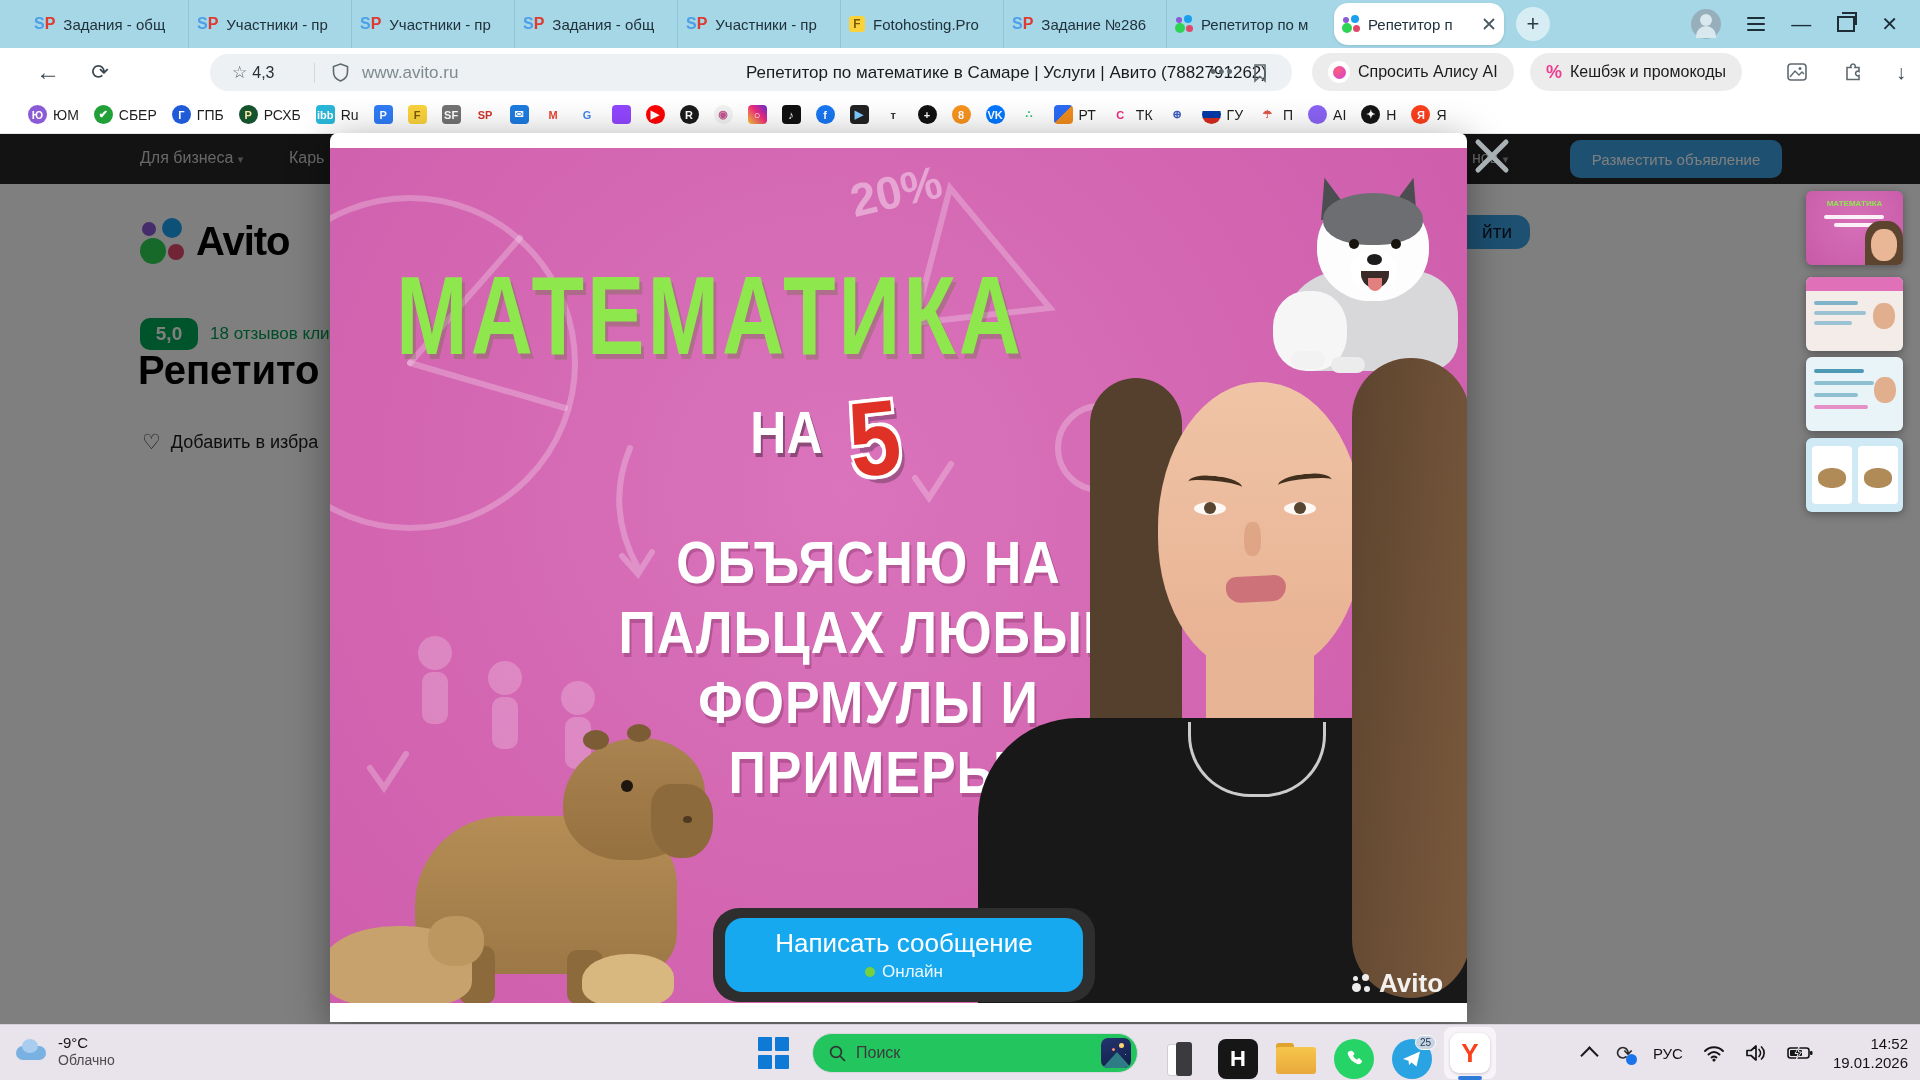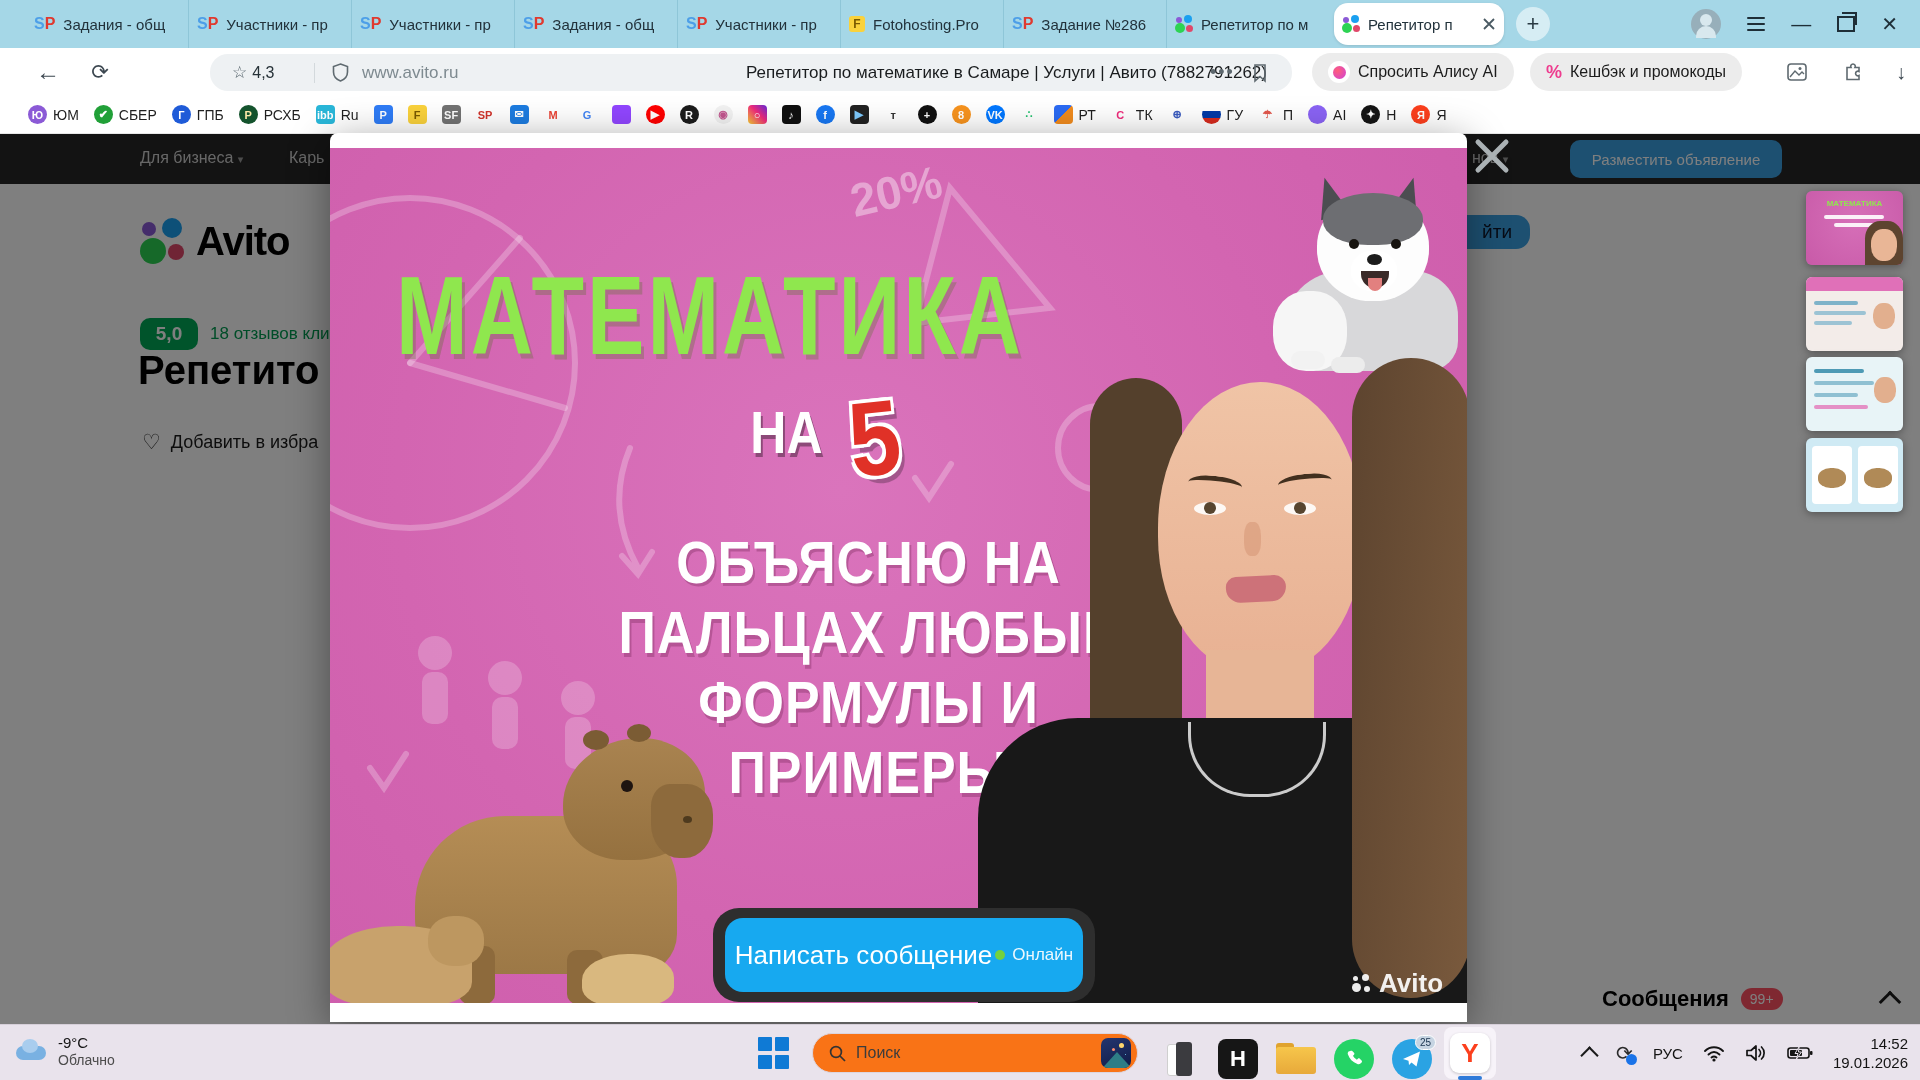--- a/index.html
+++ b/index.html
@@ -175,21 +175,21 @@
   .w-nose{left:214px;top:204px;width:17px;height:34px;background:rgba(200,130,95,.35);border-radius:40%;}
   .w-lips{left:196px;top:258px;width:60px;height:26px;background:#cd7279;border-radius:14px 16px 20px 20px;transform:rotate(-3deg);}
   .w-neck{left:176px;top:332px;width:108px;height:92px;background:#e7b596;}
   .w-body{left:-52px;top:400px;width:540px;height:300px;background:#181818;border-radius:100px 70px 0 0;}
   .w-chain{left:158px;top:404px;width:132px;height:72px;border:3px solid rgba(235,235,235,.85);border-top:none;border-radius:0 0 62px 62px;}
   .w-strand-r{left:322px;top:40px;width:118px;height:640px;background:linear-gradient(95deg,#5d442f,#7a5a3d);border-radius:60px;}
 
   
   #cta{position:absolute;left:383px;top:775px;width:382px;height:94px;background:#2e2e2e;border-radius:26px;z-index:5;}
   #cta .blue{position:absolute;left:12px;top:10px;width:358px;height:74px;background:#17a9f0;border-radius:18px;
-    display:flex;flex-direction:row;align-items:center;justify-content:center;gap:3px;}
+    display:flex;flex-direction:column;align-items:center;justify-content:center;gap:3px;}
   #cta .l1{font-size:26px;color:#fff;}
   #cta .l2{display:flex;align-items:center;gap:7px;font-size:17px;color:rgba(255,255,255,.92);}
   .dot-green{width:10px;height:10px;border-radius:50%;background:#74d13d;}
 
   #modal-close{left:1470px;top:134px;z-index:30;width:44px;height:44px;}
 
   
   .thumb{position:absolute;left:1806px;width:97px;height:74px;border-radius:6px;z-index:30;overflow:hidden;box-shadow:0 2px 8px rgba(0,0,0,.35);}
   #th1{top:191px;background:radial-gradient(circle at 50% 40%,#d66fb8,#c85aa8);}
   #th1 .tt{position:absolute;left:0;top:8px;width:97px;text-align:center;font-size:8px;font-weight:bold;color:#8fe74e;}
@@ -208,21 +208,21 @@
   
   #taskbar{left:0;top:1024px;width:1920px;height:56px;background:#e9e3ec;border-top:1px solid #d6cfd9;z-index:40;}
   #weather{position:absolute;left:14px;top:8px;display:flex;align-items:center;gap:8px;}
   .wcloud{position:relative;width:36px;height:26px;}
   .wcloud:before{content:"";position:absolute;left:2px;top:8px;width:30px;height:14px;border-radius:8px;background:#79b1e2;}
   .wcloud:after{content:"";position:absolute;left:8px;top:1px;width:16px;height:14px;border-radius:50%;background:#a9cdee;}
   #weather .t1{font-size:15px;color:#141414;line-height:19px;}
   #weather .t2{font-size:14px;color:#4c4c4c;line-height:17px;}
   #start{position:absolute;left:758px;top:12px;width:32px;height:32px;display:grid;grid-template-columns:14px 14px;grid-gap:3px;}
   #start span{width:14px;height:14px;background:#0f7ad5;border-radius:1px;}
-  #tb-search{position:absolute;left:812px;top:8px;width:326px;height:40px;background:#f97316;border:1px solid #dcd5df;border-radius:20px;
+  #tb-search{position:absolute;left:812px;top:8px;width:326px;height:40px;background:#22c55e;border:1px solid #dcd5df;border-radius:20px;
     display:flex;align-items:center;gap:10px;padding:0 6px 0 16px;box-sizing:border-box;}
   #tb-search .ph{font-size:16px;color:#3c3c3c;flex:1;}
   .spic{width:30px;height:30px;border-radius:7px;background:linear-gradient(160deg,#24356f,#101d48);position:relative;overflow:hidden;}
   .spic:before{content:"";position:absolute;left:-4px;bottom:-6px;width:0;height:0;border-left:20px solid transparent;border-right:20px solid transparent;border-bottom:22px solid #2e7d86;}
   .spic:after{content:"";position:absolute;left:18px;top:5px;width:5px;height:5px;border-radius:50%;background:#ffd76e;box-shadow:-8px 4px 0 -1px #ff8d6e,4px 9px 0 -2px #7ee0ff;}
   .app{position:absolute;top:12px;width:44px;height:44px;display:flex;align-items:center;justify-content:center;}
   .app .rundot{position:absolute;left:20px;top:46px;width:5px;height:3px;border-radius:2px;background:#77737b;}
   .ico-phone{position:relative;width:26px;height:34px;}
   .ico-phone:before{content:"";position:absolute;left:0;top:2px;width:15px;height:30px;background:#fdfdfd;border:1px solid #cfcfcf;border-radius:3px;}
   .ico-phone:after{content:"";position:absolute;left:9px;top:0;width:16px;height:34px;background:#3b3b3f;border-radius:3px;}
@@ -521,25 +521,20 @@
     <div id="find-btn">йти</div>
     <div id="rating-badge">5,0</div>
     <span id="reviews">18 отзывов клие</span>
     <div id="page-h1">Репетито</div>
     <div id="fav-row">
       <span class="heart">♡</span>
       <span>Добавить в избра</span>
     </div>
 
 
-    <div id="msg-bar">
-      <span class="t">Сообщения</span>
-      <span id="msg-badge">99+</span>
-      <span class="chev-up"></span>
-    </div>
   </div>
 
   <div id="overlay" class="abs"></div>
 
   <div id="modal" class="abs">
     <div id="mimg">
       <svg id="chalk" width="1137" height="855">
         <g fill="none" stroke="rgba(255,255,255,0.25)" stroke-width="6" stroke-linecap="round">
           <circle cx="80" cy="215" r="165"></circle>
           <path d="M80 215 L190 90"></path>

